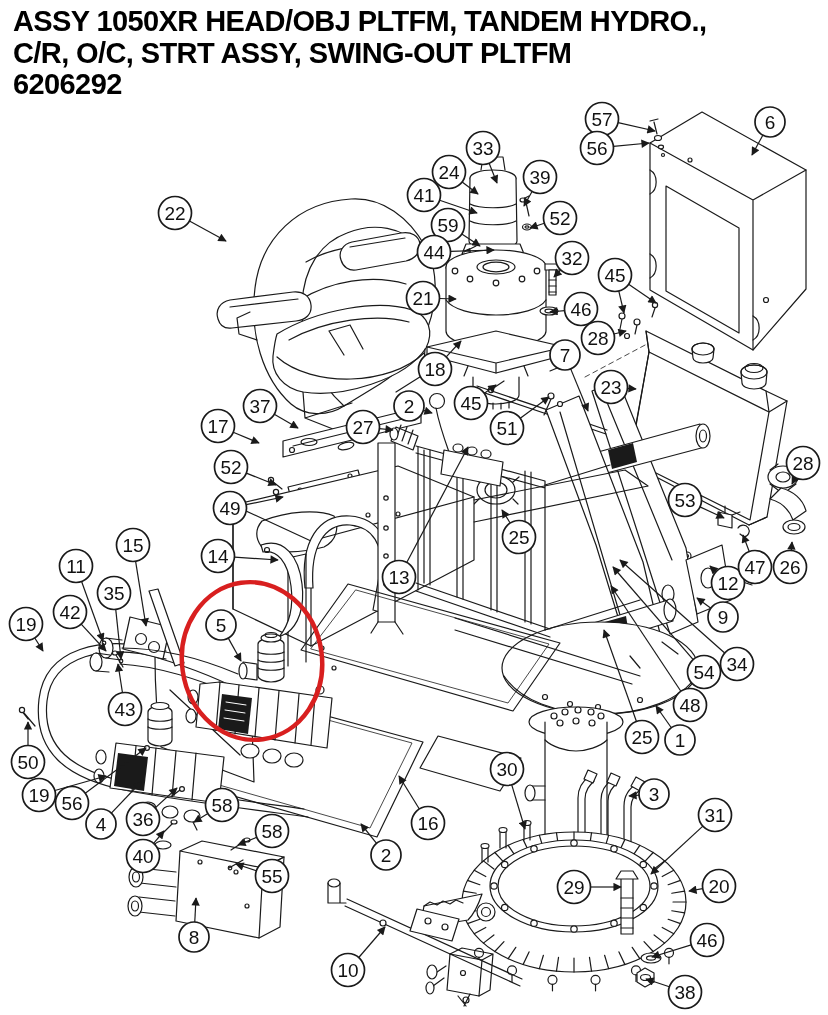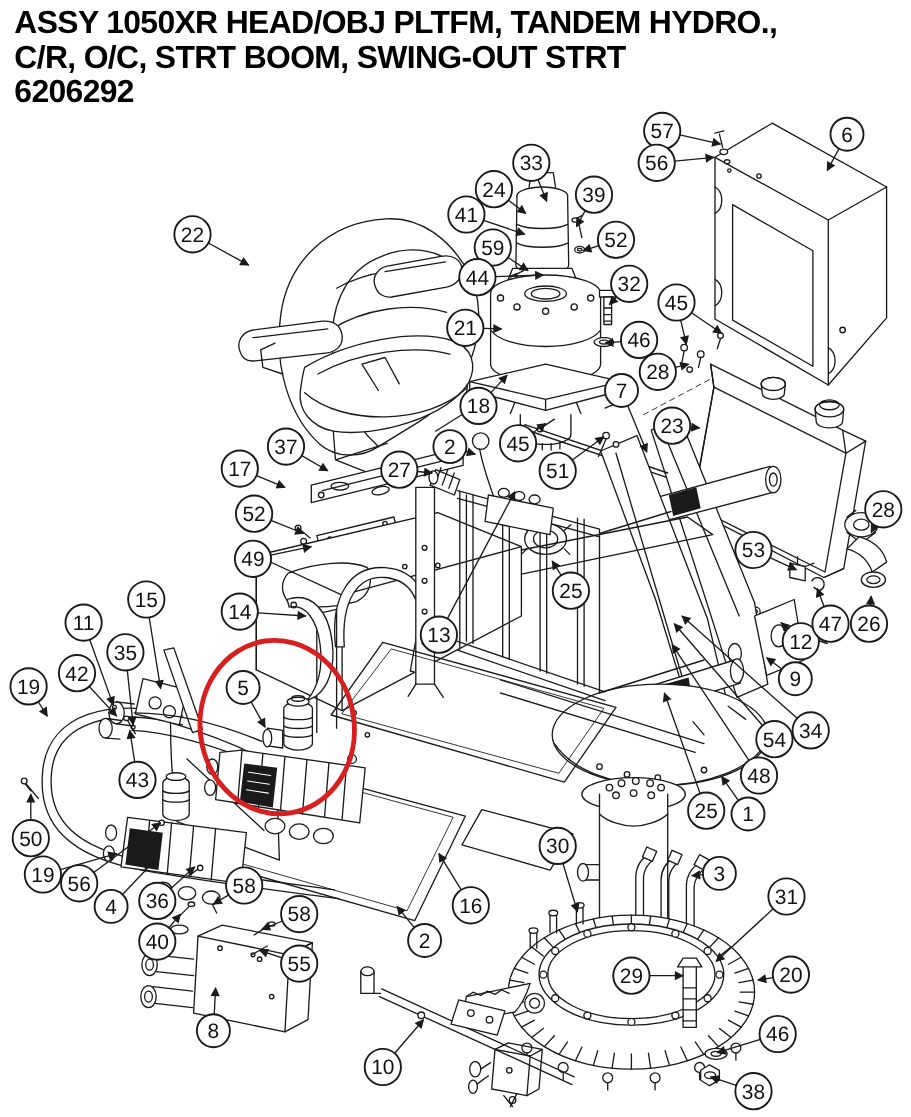--- a/index.html
+++ b/index.html
@@ -20,21 +20,21 @@
   .balloon-num{font-family:"Liberation Sans",sans-serif;font-size:19px;fill:#111;text-anchor:middle;}
   .tick{stroke:#1a1a1a;stroke-width:1.1;}
 </style>
 </head>
 <body>
 
 <div class="page">
 
   <header>
     <div class="t">ASSY 1050XR HEAD/OBJ PLTFM, TANDEM HYDRO.,</div>
-    <div class="t">C/R, O/C, STRT BOOM, SWING-OUT STRT</div>
+    <div class="t">C/R, O/C, STRT ASSY, SWING-OUT PLTFM</div>
     <div class="t">6206292</div>
   </header>
 
   <svg id="diagram" width="828" height="1015" viewBox="0 0 828 1015">
     <defs>
       <marker id="arrow" viewBox="0 0 10 10" refX="9" refY="5" markerWidth="9" markerHeight="7" orient="auto">
         <path d="M0,0 L10,5 L0,10 Z" fill="#1a1a1a"></path>
       </marker>
       <pattern id="tread" width="13" height="7.5" patternUnits="userSpaceOnUse" patternTransform="rotate(9)">
         <path d="M0,3.75 L6.5,0 L13,3.75 L6.5,7.5 Z" fill="none" stroke="#3a3a3a" stroke-width="0.8"></path>

